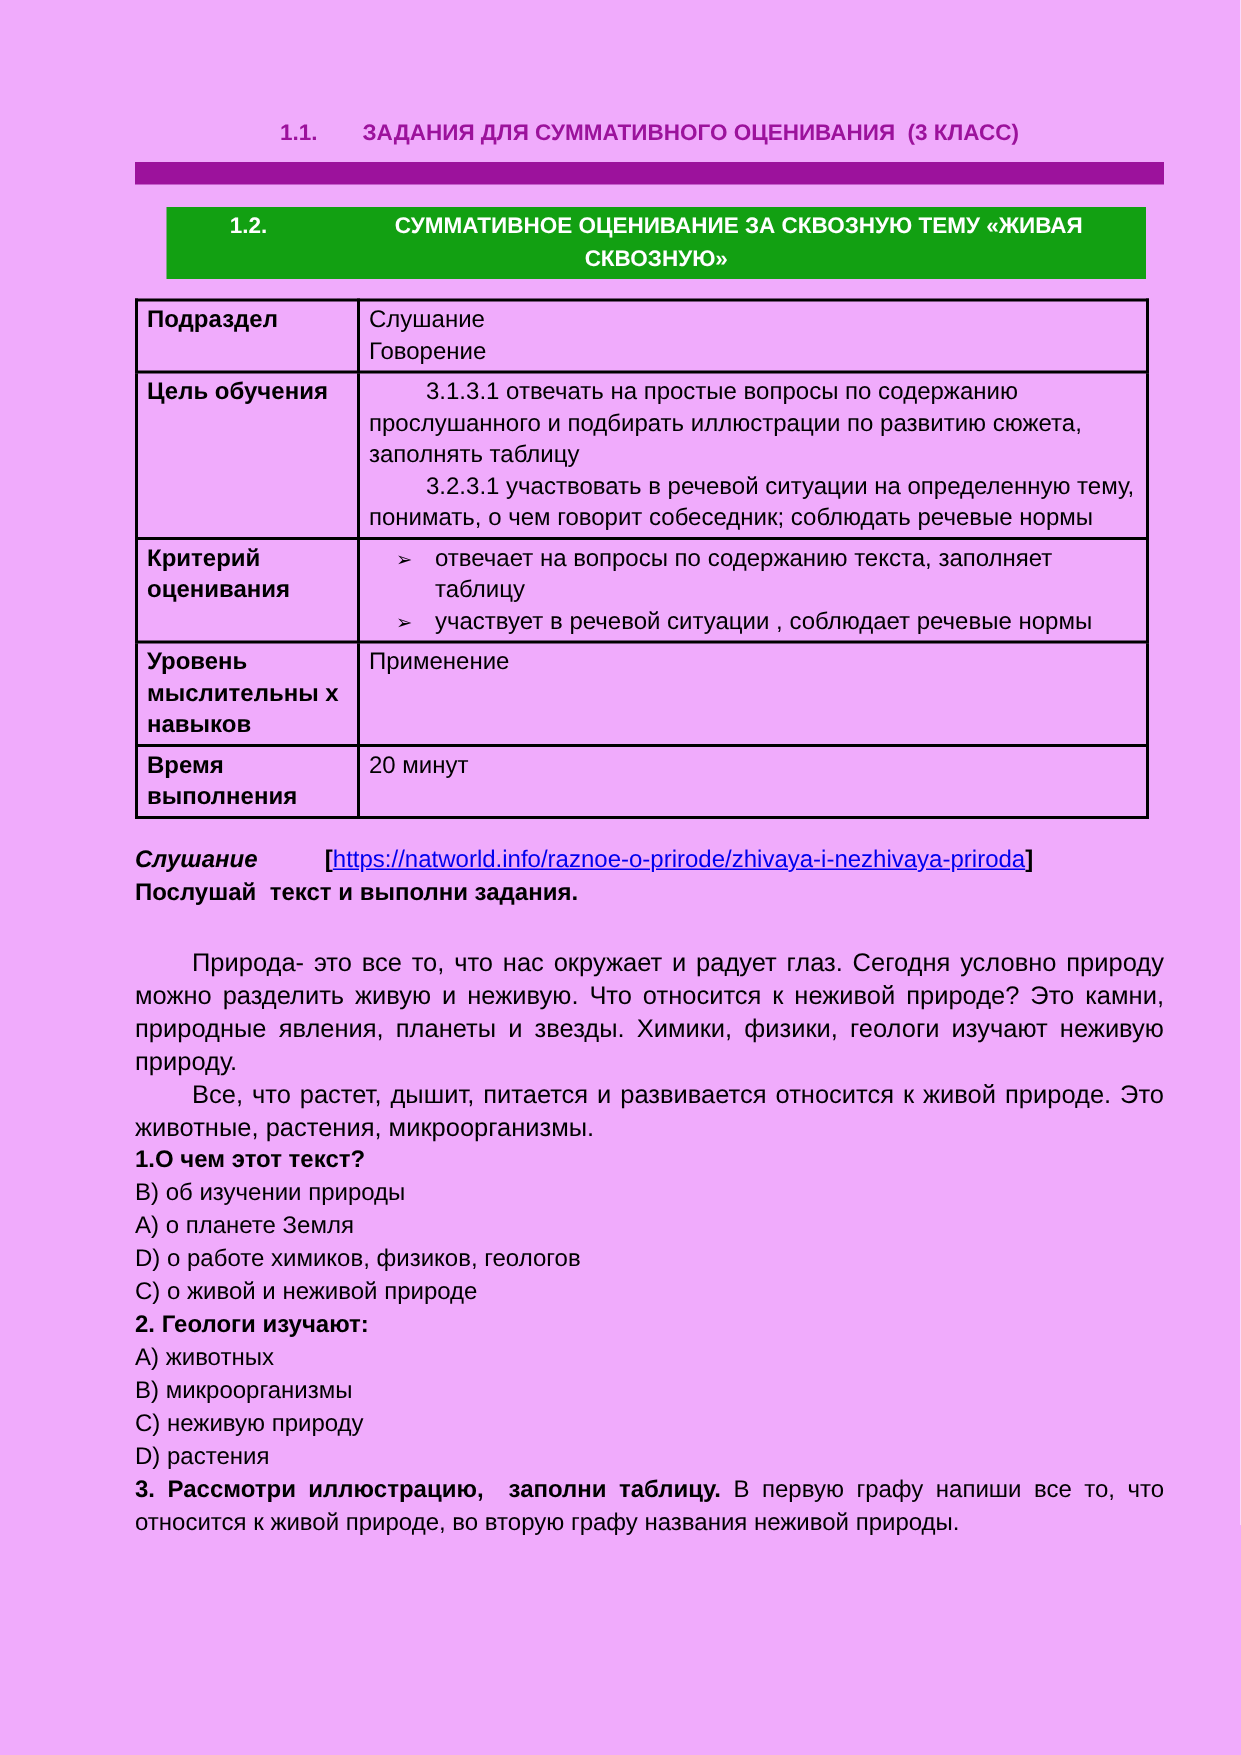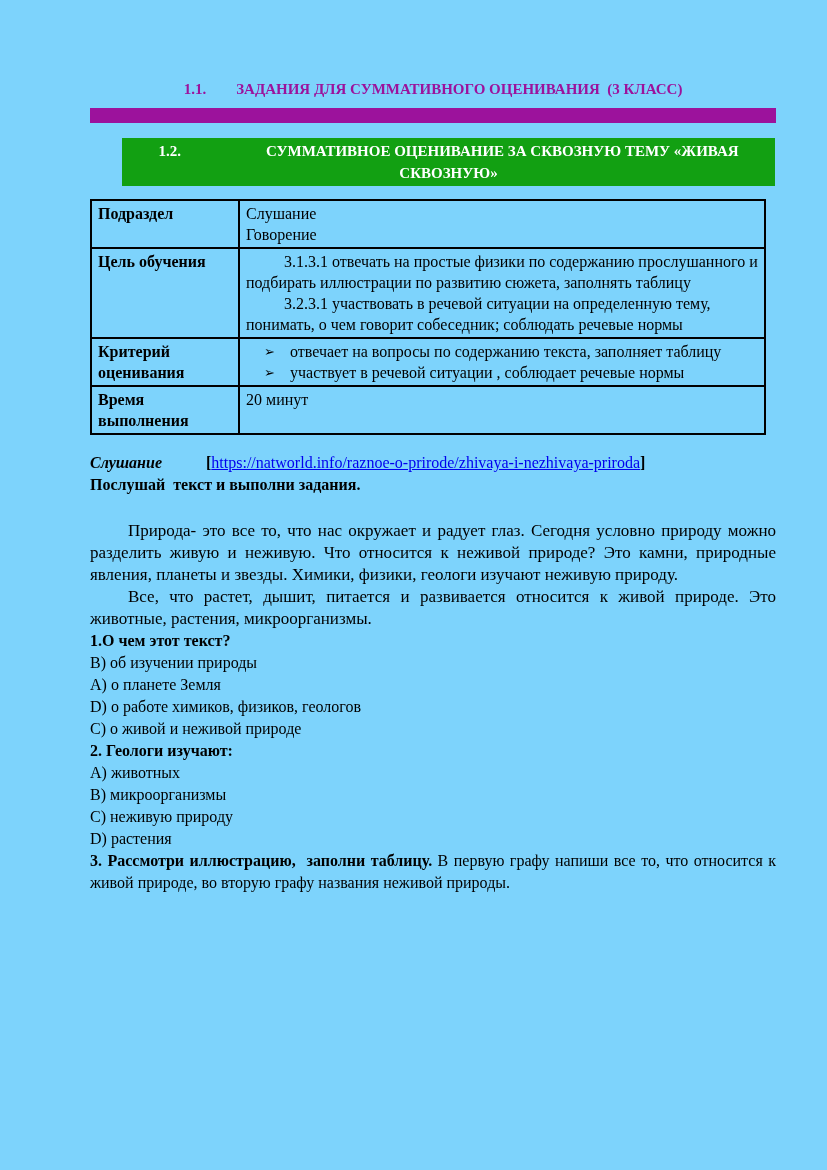--- a/index.html
+++ b/index.html
@@ -1,31 +1,31 @@
 <!DOCTYPE html>
 <html><head>
 <meta charset="utf-8">
 <style>
   * { margin:0; padding:0; box-sizing:border-box; }
   html,body { background:#ffffff; }
   .page {
-    width:827px; height:1170px; background:#7dd3fc; overflow:hidden;
-    font-family:Liberation Serif, serif; color:#000;
+    width:827px; height:1170px; background:#f0abfc; overflow:hidden;
+    font-family:Liberation Sans, sans-serif; color:#000;
     padding:78px 51px 0 90px; position:relative;
   }
   
   .h1-line {
     display:flex; justify-content:center; align-items:baseline;
     font-weight:bold; font-size:15px; line-height:22px; color:#9C129C;
   }
   .h1-gap { display:inline-block; width:30px; }
   .pre { white-space:pre-wrap; }
   .purple-bar { margin-top:8px; height:15px; background:#9C129C; }
   .green-banner {
-    margin-top:15px; margin-left:32px; width:653px; background:#12A012;
+    margin-top:15px; margin-left:21px; width:653px; background:#12A012;
     color:#ffffff; font-weight:bold; font-size:15px; line-height:22px;
     padding:2px 4px; text-align:center;
   }
   .banner-line1 { display:flex; justify-content:center; align-items:baseline; }
   .banner-gap { display:inline-block; width:85px; }
   
   table.info-table {
     margin-top:13px; width:676px; border-collapse:collapse;
     font-size:16px; line-height:21px;
   }
@@ -79,36 +79,40 @@
       <tr>
         <td class="cell-label">Подраздел</td>
         <td>
           <div>Слушание</div>
           <div>Говорение</div>
         </td>
       </tr>
       <tr>
         <td class="cell-label">Цель обучения</td>
         <td>
-          <div class="goal-par">3.1.3.1 отвечать на простые физики по содержанию прослушанного и подбирать иллюстрации по развитию сюжета, заполнять таблицу</div>
+          <div class="goal-par">3.1.3.1 отвечать на простые вопросы по содержанию прослушанного и подбирать иллюстрации по развитию сюжета, заполнять таблицу</div>
           <div class="goal-par">3.2.3.1 участвовать в речевой ситуации на определенную тему, понимать, о чем говорит собеседник; соблюдать речевые нормы</div>
         </td>
       </tr>
       <tr>
         <td class="cell-label">Критерий оценивания</td>
         <td>
           <div class="bullet-row">
             <span class="bullet-marker">➢</span>
             <span class="bullet-text">отвечает на вопросы по содержанию текста, заполняет таблицу</span>
           </div>
           <div class="bullet-row">
             <span class="bullet-marker">➢</span>
             <span class="bullet-text">участвует в речевой ситуации , соблюдает речевые нормы</span>
           </div>
         </td>
+      </tr>
+      <tr>
+        <td class="cell-label">Уровень мыслительны х навыков</td>
+        <td>Применение</td>
       </tr>
       <tr>
         <td class="cell-label">Время выполнения</td>
         <td>20 минут</td>
       </tr>
     </tbody>
   </table>
 
   <div class="listen-line">
     <span class="bolditalic">Слушание</span>

